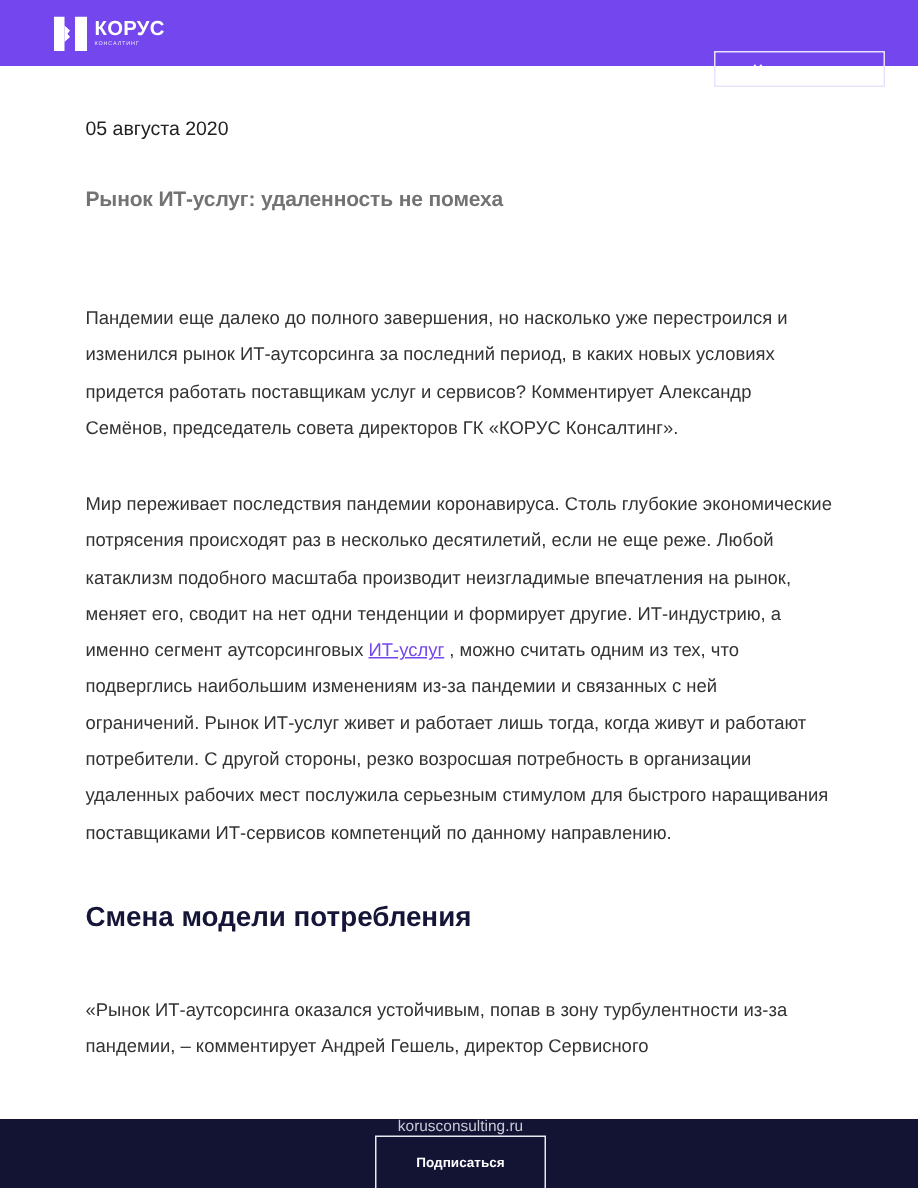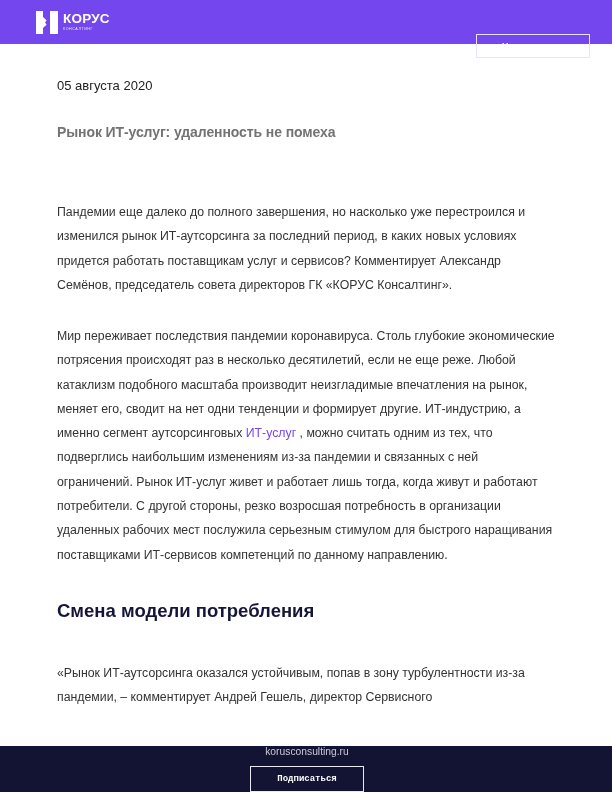--- a/index.html
+++ b/index.html
@@ -31,40 +31,40 @@
   .title {
     position: absolute; top: 124px; left: 0; width: 520px;
     font-size: 14px; font-weight: bold; color: #737373; letter-spacing: -0.1px;
   }
   .para {
     position: absolute; left: 0; width: 500px;
     font-size: 12.3px; line-height: 24.3px; color: #333333;
   }
   .para1 { top: 200px; }
   .para2 { top: 324px; }
-  .link { color: #7446ee; }
+  .link { color: #7446ee; text-decoration: underline; }
   .h2 {
     position: absolute; top: 600px; left: 0;
     font-size: 18.5px; font-weight: bold; color: #151538;
   }
   .para3 { top: 643px; margin-top: 18px; }
 
   .footer {
     position: absolute; left: 0; top: 746px; width: 612px; height: 46px;
     background: #131333;
     display: flex; align-items: center; justify-content: space-between;
     padding: 0 22px 0 24px;
     flex-direction: column;
   }
   .site { color: #c9c9d8; font-size: 10.3px; }
   .footer-right { display: flex; align-items: center; }
   .tg { display: flex; align-items: center; gap: 8px; color: #c9c9d8; font-size: 9.5px; margin-right: 15px; }
   .btn-sub {
-    width: 114px; height: 26px; border: 1.2px solid #e9e9f2; color: #ffffff; background: transparent;
-    font-family: Liberation Mono, monospace; font-size: 9px; font-weight: bold;
+    width: 114px; height: 36px; border: 1.2px solid #e9e9f2; color: #ffffff; background: transparent;
+    font-family: Liberation Sans, sans-serif; font-size: 9px; font-weight: bold;
     display: flex; align-items: center; justify-content: center;
   }
 </style>
 </head>
 <body>
 
 <header class="topbar">
   <div class="logo">
     <svg class="logo-mark" viewBox="0 0 22 23">
       <rect x="0" y="0" width="7" height="23" fill="#ffffff"></rect>

